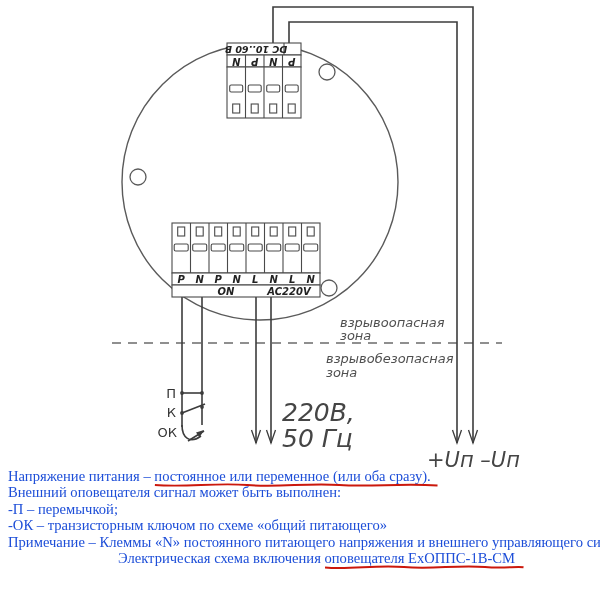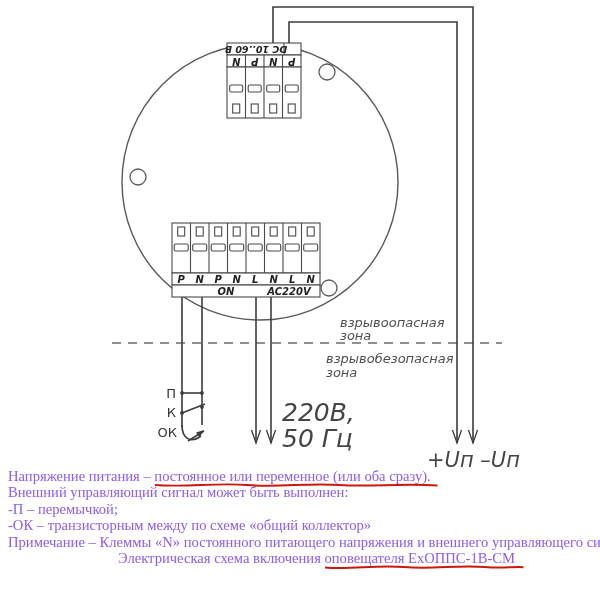--- a/index.html
+++ b/index.html
@@ -7,21 +7,21 @@
         font-family:"Liberation Serif",serif;}
   svg text{user-select:none;}
   .draft{font-family:"DejaVu Sans",sans-serif;font-style:italic;}
   .term-lbl{font-size:10px;font-weight:600;fill:#222;}
   .hdr-lbl{font-size:9.5px;font-weight:600;fill:#222;}
   .grp-lbl{font-size:10px;font-weight:700;fill:#222;}
   .zone-lbl{font-size:13px;fill:#4f4f4f;}
   .big-lbl{font-size:25px;fill:#454545;}
   .sup-lbl{font-size:21px;fill:#454545;}
   .ctl-lbl{font-family:"DejaVu Sans",sans-serif;font-size:13px;fill:#333;}
-  .notes{position:absolute;left:8px;top:468px;width:588px;color:#8b5cf6;
+  .notes{position:absolute;left:8px;top:468px;width:588px;color:#1d4ed8;
          font-size:14.6px;line-height:16.4px;}
   .note-line{white-space:nowrap;}
   .caption-line{margin-left:110px;}
   .red-underline{position:relative;}
   .red-underline .wave{position:absolute;left:-2px;bottom:-5px;width:calc(100% + 12px);
          height:8px;overflow:visible;}
 </style>
 </head>
 <body>
 
@@ -159,22 +159,22 @@
     </g>
 
     <text class="draft sup-lbl" x="427" y="467">+Uп –Uп</text>
   </svg>
 
   
   <div class="notes">
     <div class="note-line"><span>Напряжение питания – </span><span class="red-underline"><svg class="wave" viewBox="0 0 100 8" preserveAspectRatio="none">
             <path d="M1,4 C12,6.5 22,1.5 33,4 C44,6.5 54,1.8 65,4 C76,6.2 86,2 99,4.5" fill="none" stroke="#cb180c" stroke-width="2" vector-effect="non-scaling-stroke"></path>
           </svg><span>постоянное или переменное (или оба сразу).</span></span></div>
-    <div class="note-line">Внешний управляющий сигнал может быть выполнен:</div>
+    <div class="note-line">Внешний оповещателя сигнал может быть выполнен:</div>
     <div class="note-line">-П – перемычкой;</div>
-    <div class="note-line">-ОК – транзисторным между по схеме «общий коллектор»</div>
+    <div class="note-line">-ОК – транзисторным ключом по схеме «общий питающего»</div>
     <div class="note-line">Примечание – Клеммы «N» постоянного питающего напряжения и внешнего управляющего сиг-</div>
     <div class="note-line caption-line"><span>Электрическая схема включения </span><span class="red-underline"><svg class="wave" viewBox="0 0 100 8" preserveAspectRatio="none">
             <path d="M1,4.5 C14,6.8 26,1.5 40,4 C54,6.5 66,1.8 80,4 C90,5.8 95,3 99,4.2" fill="none" stroke="#cb180c" stroke-width="2" vector-effect="non-scaling-stroke"></path>
           </svg><span>оповещателя ЕхОППС-1В-СМ</span></span></div>
   </div>
 
 </div>
 
 </body></html>

